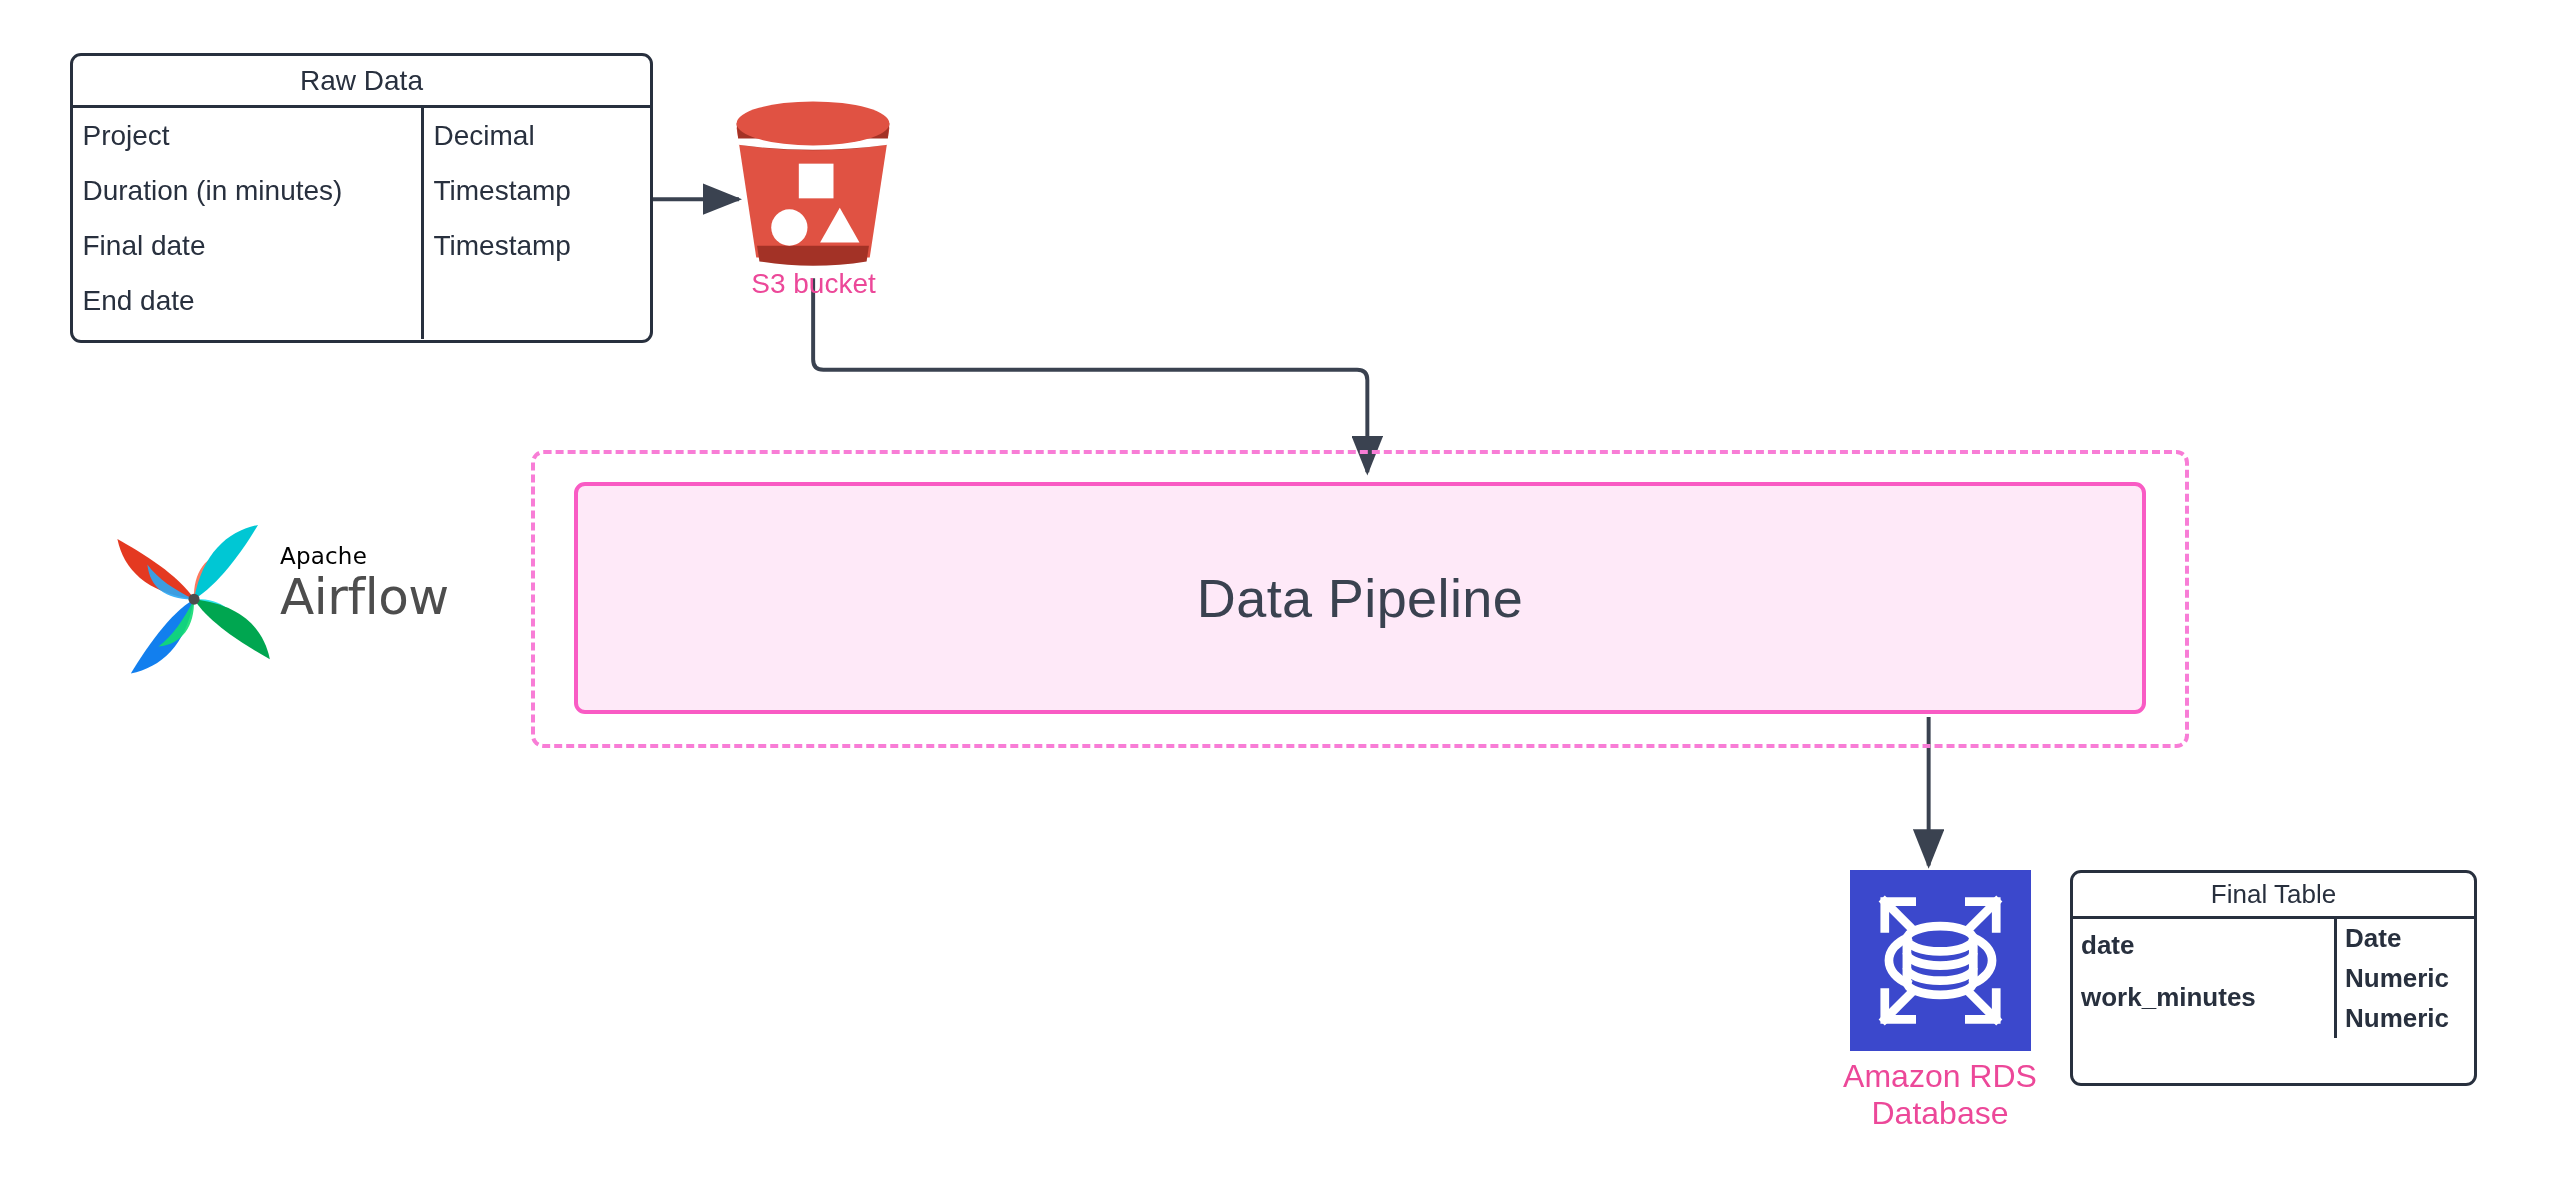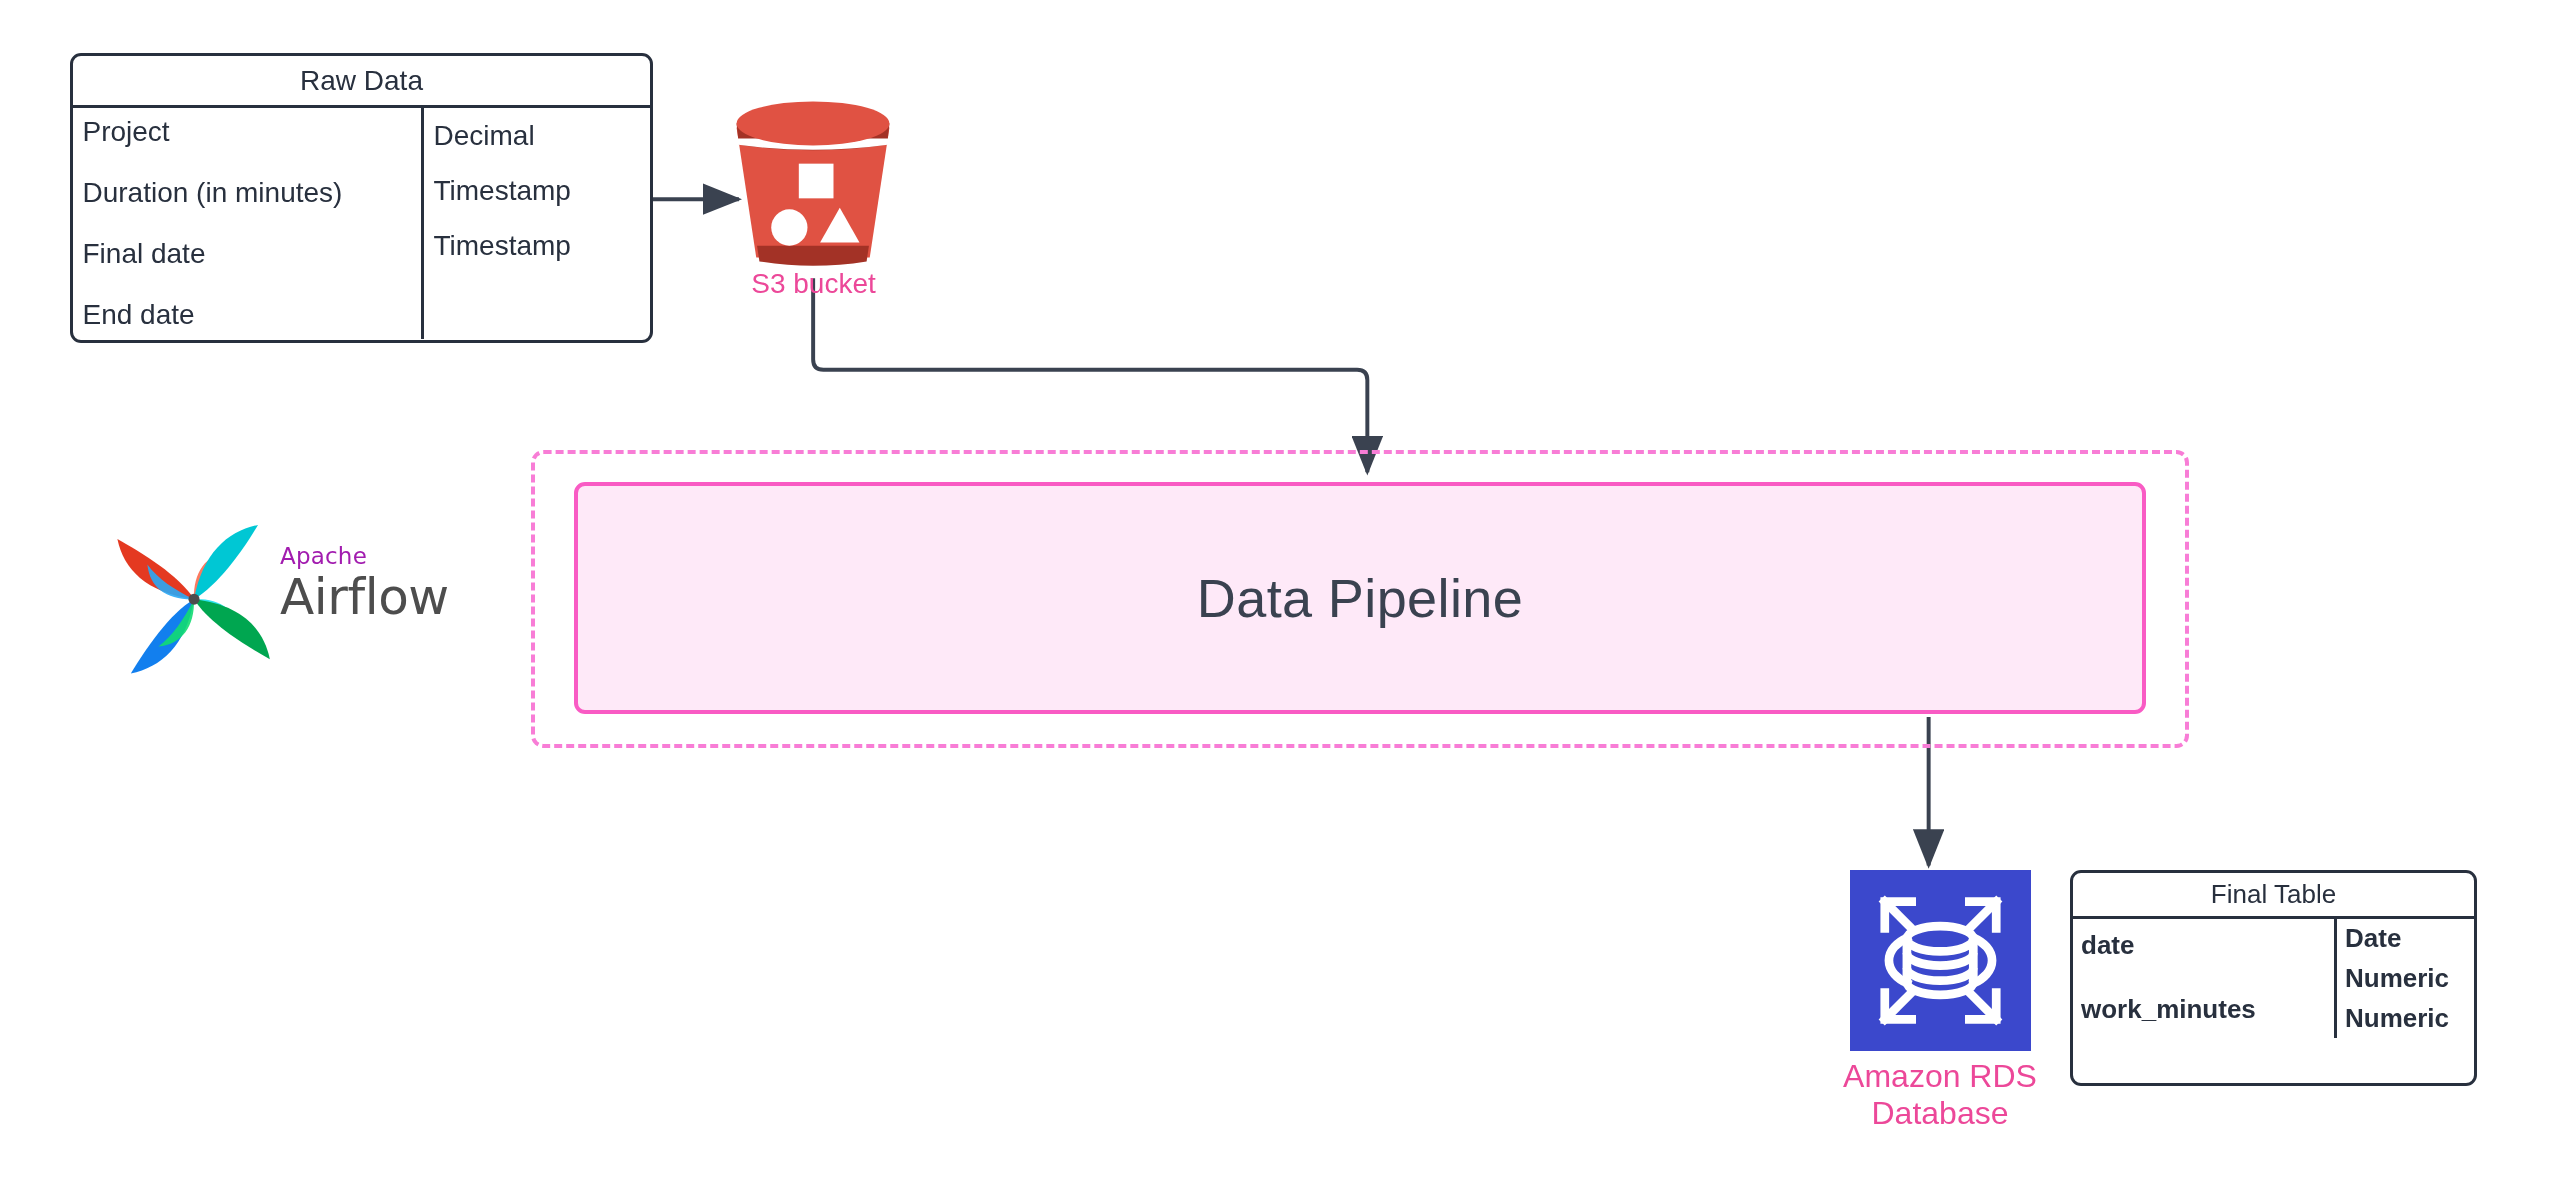--- a/index.html
+++ b/index.html
@@ -41,21 +41,20 @@
     width: 100%;
     box-sizing: border-box;
   }
   .er-col {
     box-sizing: border-box;
     display: flex;
     flex-direction: column;
   }
   .er-col-left {
     border-right: 3.2px solid #28303E;
-    gap: 12px;
   }
   .er-cell {
     box-sizing: border-box;
     color: #28303E;
     display: flex;
     align-items: center;
     white-space: nowrap;
     overflow: hidden;
   }
 
@@ -85,21 +84,21 @@
   }
 
   
   #s3-bucket-node { position: absolute; left: 720px; top: 88px; width: 186px; height: 186px; }
   #s3-bucket-caption { left: 695px; top: 268px; width: 237px; font-size: 28px; }
 
   
   #airflow-logo-node { position: absolute; left: 111px; top: 517px; width: 166px; height: 158px; }
   #airflow-wordmark { position: absolute; left: 280px; top: 545px; width: 237px; }
   #airflow-word-apache {
-    font-size: 23px; color: #a21caf; letter-spacing: 0.2px;
+    font-size: 23px; color: #000000; letter-spacing: 0.2px;
     font-family: "DejaVu Sans", sans-serif; line-height: 1;
   }
   #airflow-word-airflow {
     font-size: 50px; color: #4D4D4D; letter-spacing: -0.4px; margin-top: 3.2px;
     font-family: "DejaVu Sans", sans-serif; line-height: 1.06;
   }
 
   
   #pipeline-group-boundary {
     position: absolute;

